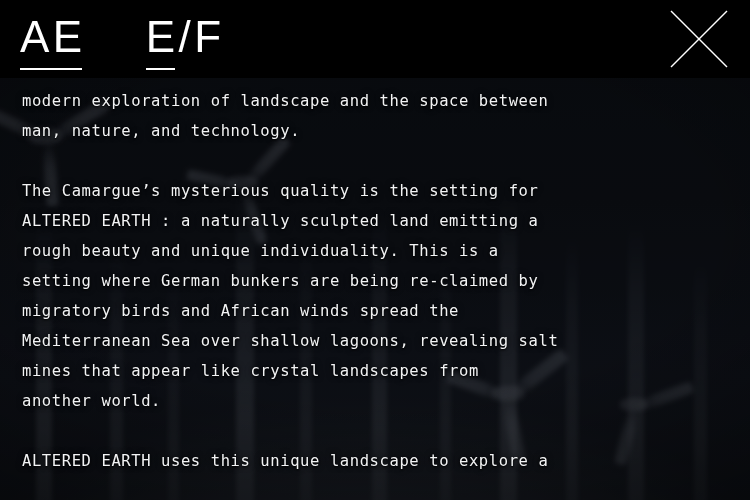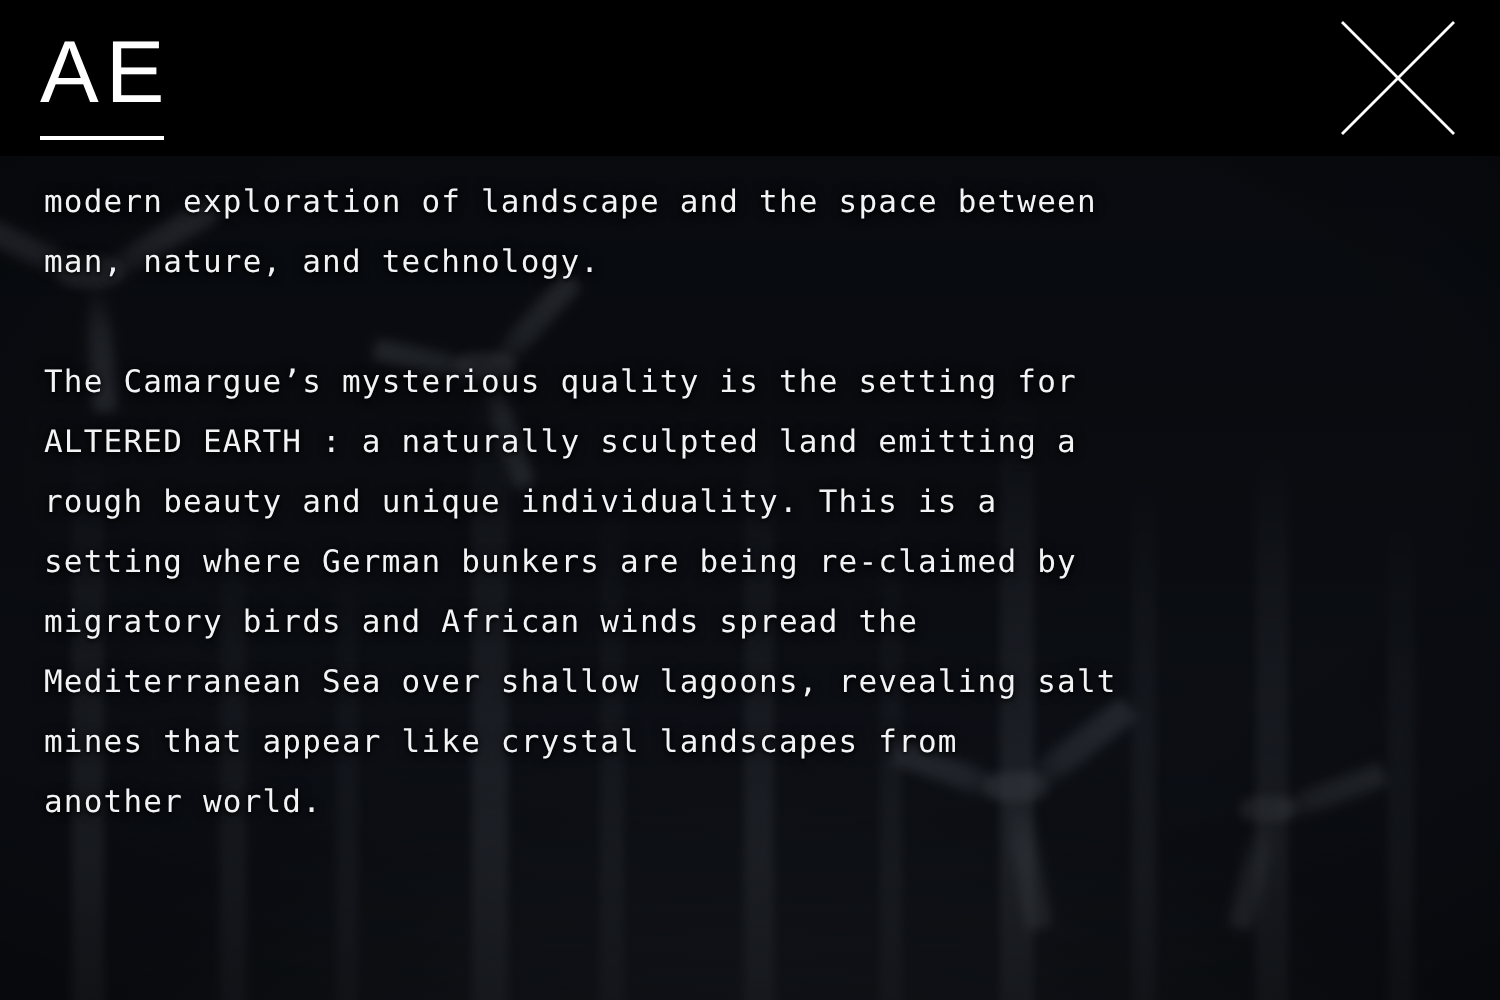--- a/index.html
+++ b/index.html
@@ -206,20 +206,21 @@
     <div class="darken"></div>
     <div class="vignette"></div>
   </div>
 
   <header class="site-header">
     <div class="brand">
       <span class="seg underlined">AE</span>
       <span class="gap"></span>
       <span class="gap"></span>
       <span class="gap"></span>
+      <span class="lang"><span class="underlined">E</span><span>/</span><span>F</span></span>
     </div>
 
     <div class="close-btn">
       <svg width="58" height="58" viewBox="0 0 58 58" aria-hidden="true">
         <line x1="1" y1="1" x2="57" y2="57" stroke="#ffffff" stroke-width="1.4"></line>
         <line x1="57" y1="1" x2="1" y2="57" stroke="#ffffff" stroke-width="1.4"></line>
       </svg>
     </div>
   </header>
 
@@ -227,15 +228,16 @@
     <p class="para first">modern exploration of landscape and the space between
 man, nature, and technology.</p>
     <p class="para">The Camargue’s mysterious quality is the setting for
 ALTERED EARTH : a naturally sculpted land emitting a
 rough beauty and unique individuality. This is a
 setting where German bunkers are being re-claimed by
 migratory birds and African winds spread the
 Mediterranean Sea over shallow lagoons, revealing salt
 mines that appear like crystal landscapes from
 another world.</p>
+    <p class="para">ALTERED EARTH uses this unique landscape to explore a</p>
   </main>
 
 </div>
 
 </body></html>

